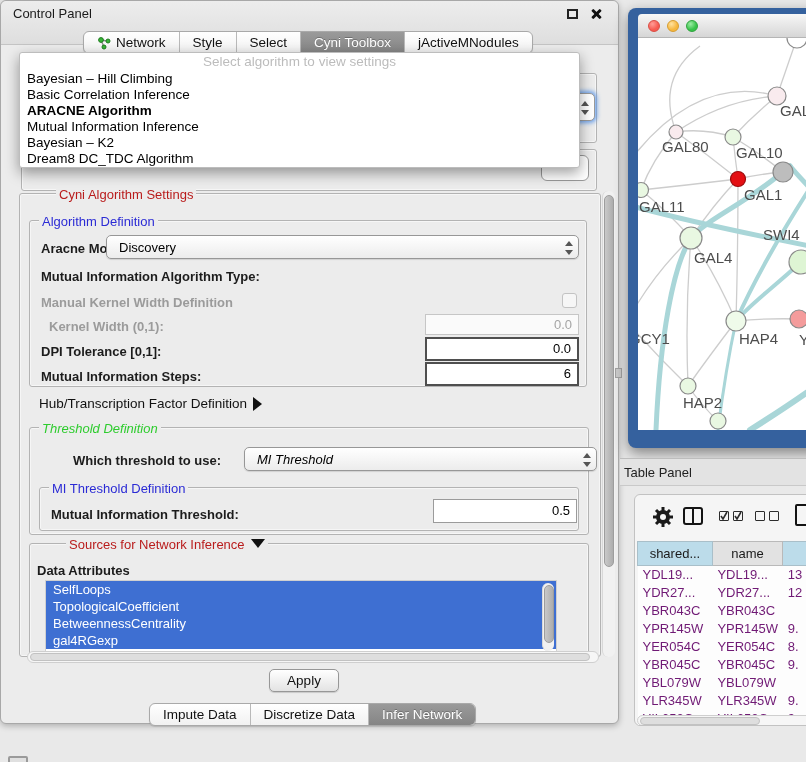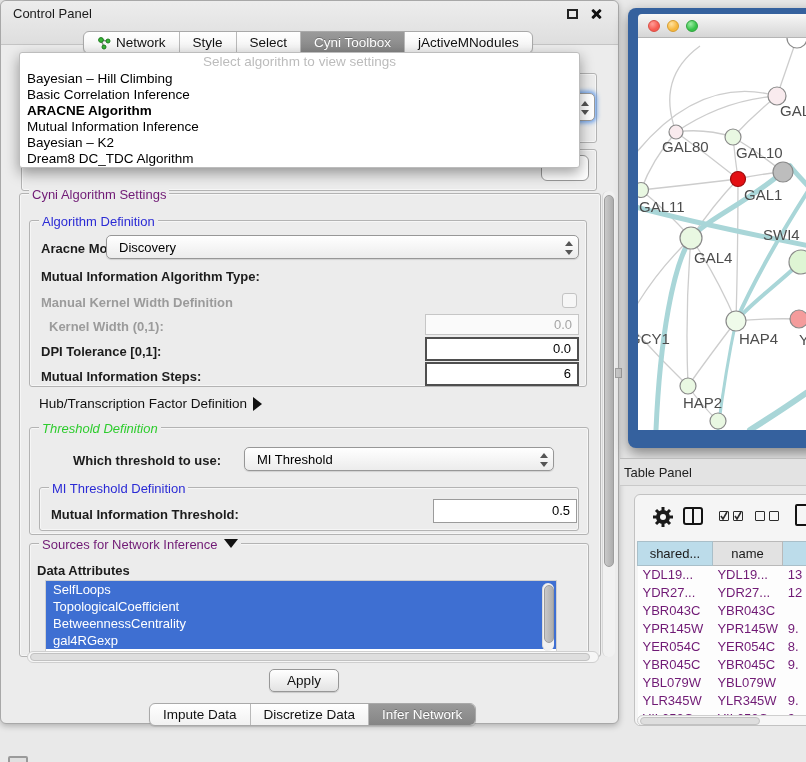--- a/index.html
+++ b/index.html
@@ -37,21 +37,21 @@
     z-index:30; overflow:hidden; }
   .popup-head { height:18px; text-align:center; color:#bcbcbc; font-size:13.5px; line-height:18px; }
   .popup-item { height:16px; line-height:16px; font-size:13.5px; color:#000; padding-left:7px; }
   .popup-item.bold { font-weight:bold; }
 
   
   .group { border:1px solid #b3b3b3; border-radius:3px;
     box-shadow:inset 0 0 0 1px rgba(255,255,255,.55); }
   .gtitle { position:absolute; font-size:13px; background:#ececec; padding:0 3px;
     white-space:nowrap; z-index:2; }
-  .gtitle.black { color:#701a75; } .gtitle.blue { color:#2b2bd5; } .gtitle.green { color:#2ecc2e;font-style:italic; }
+  .gtitle.black { color:#b91c1c;margin-left:27px; } .gtitle.blue { color:#2b2bd5; } .gtitle.green { color:#2ecc2e;font-style:italic; }
 
   .lbl { position:absolute; font-size:13px; font-weight:bold; color:#1c1c1c; white-space:nowrap; }
   .lbl.dis { color:#9b9b9b; }
 
   .combo { position:absolute; height:24px; border:1px solid #979797; border-radius:5px;
     background:linear-gradient(#ffffff,#ececec); box-shadow:0 1px 1px rgba(0,0,0,.12); }
   .combo .ctext { position:absolute; left:12px; top:4px; font-size:13px; color:#000; }
   .stepper { position:absolute; right:5px; top:4px; width:9px; height:16px; }
   .stepper::before { content:""; position:absolute; left:1px; top:1px; border-left:4px solid transparent;
     border-right:4px solid transparent; border-bottom:5px solid #555; }
@@ -199,21 +199,21 @@
   <div class="field dark" style="left:424px; top:361px; width:154px; height:24px;">6</div>
 
   <span class="abs" style="left:38px; top:395px; font-size:13.5px; color:#111;">
     <span>Hub/Transcription Factor Definition</span><span class="tri-right"></span>
   </span>
 
   <div class="group abs" style="left:28px; top:426px; width:560px; height:108px;"></div>
   <span class="gtitle green abs" style="left:38px; top:420px;">Threshold Definition</span>
 
   <span class="lbl" style="left:72px; top:452px;">Which threshold to use:</span>
-  <div class="combo" style="left:243px; top:446px; width:310px;">
+  <div class="combo" style="left:243px; top:446px; width:353px;font-style:italic;">
     <span class="ctext">MI Threshold</span>
     <span class="stepper"></span>
   </div>
 
   <div class="group abs" style="left:38px; top:486px; width:540px; height:44px;"></div>
   <span class="gtitle blue abs" style="left:48px; top:480px;">MI Threshold Definition</span>
   <span class="lbl" style="left:50px; top:506px;">Mutual Information Threshold:</span>
   <div class="field" style="left:432px; top:498px; width:144px; height:24px; line-height:22px;">0.5</div>
 
   <div class="group abs" style="left:28px; top:542px; width:560px; height:114px;"></div>

